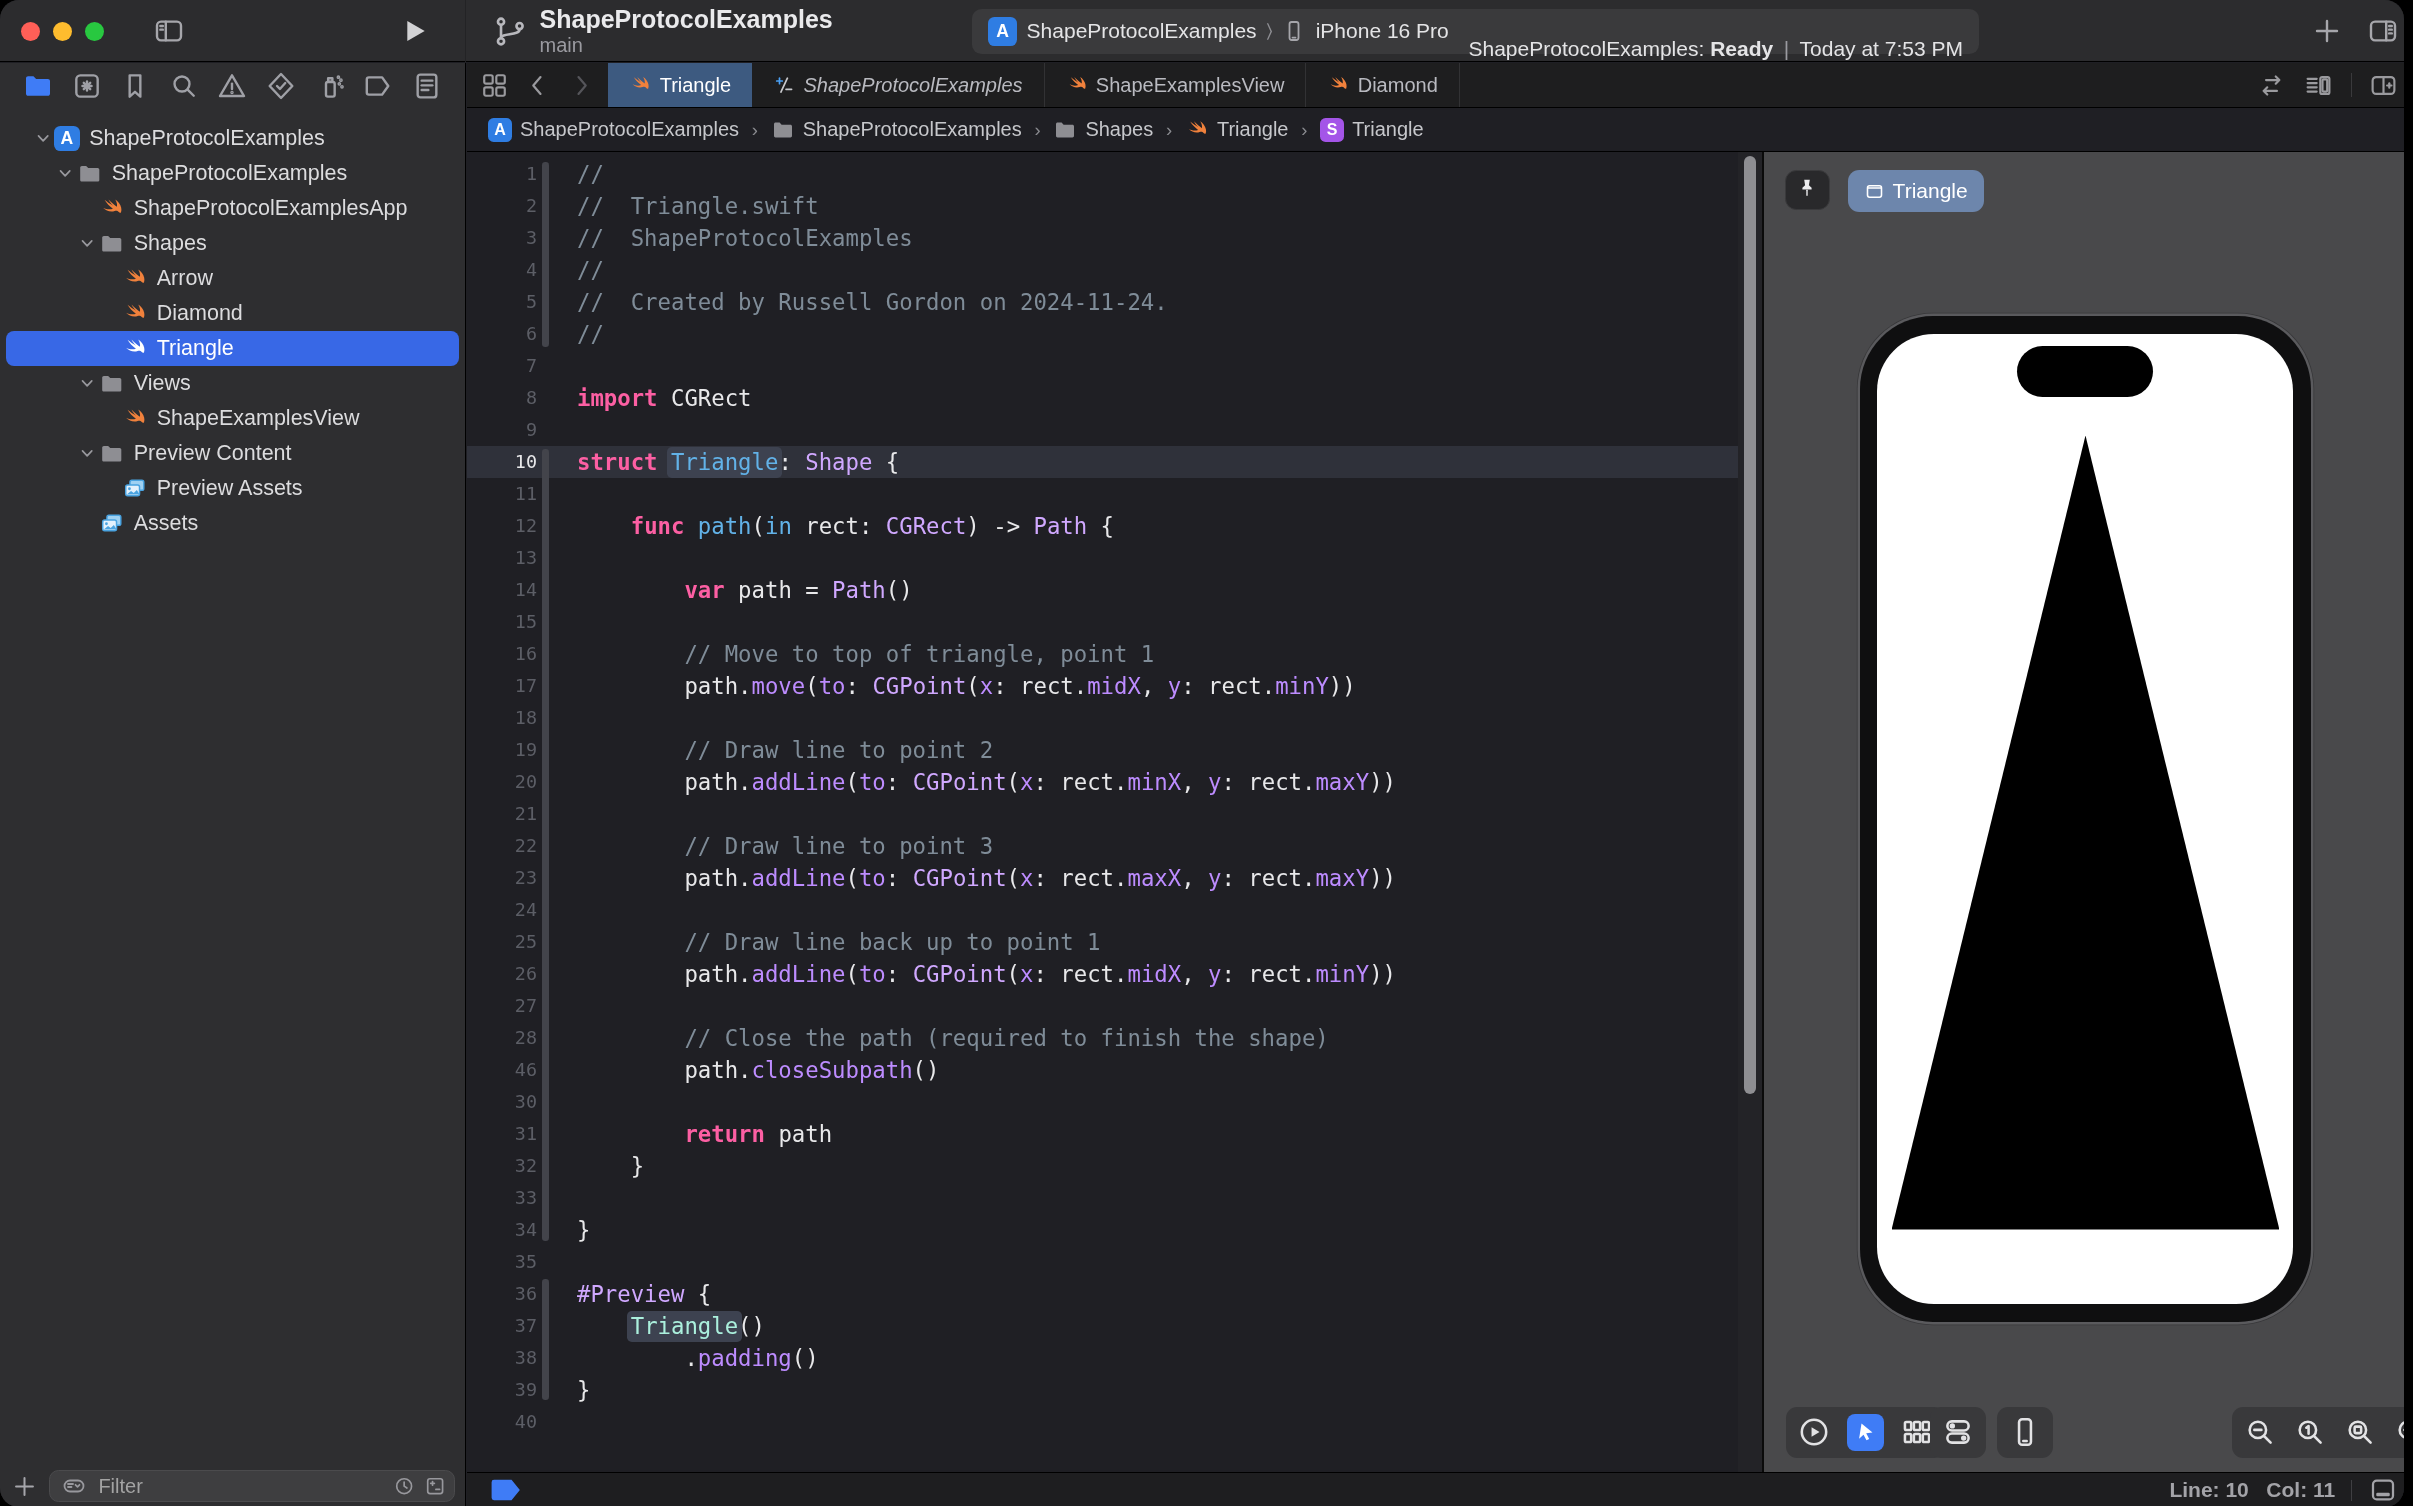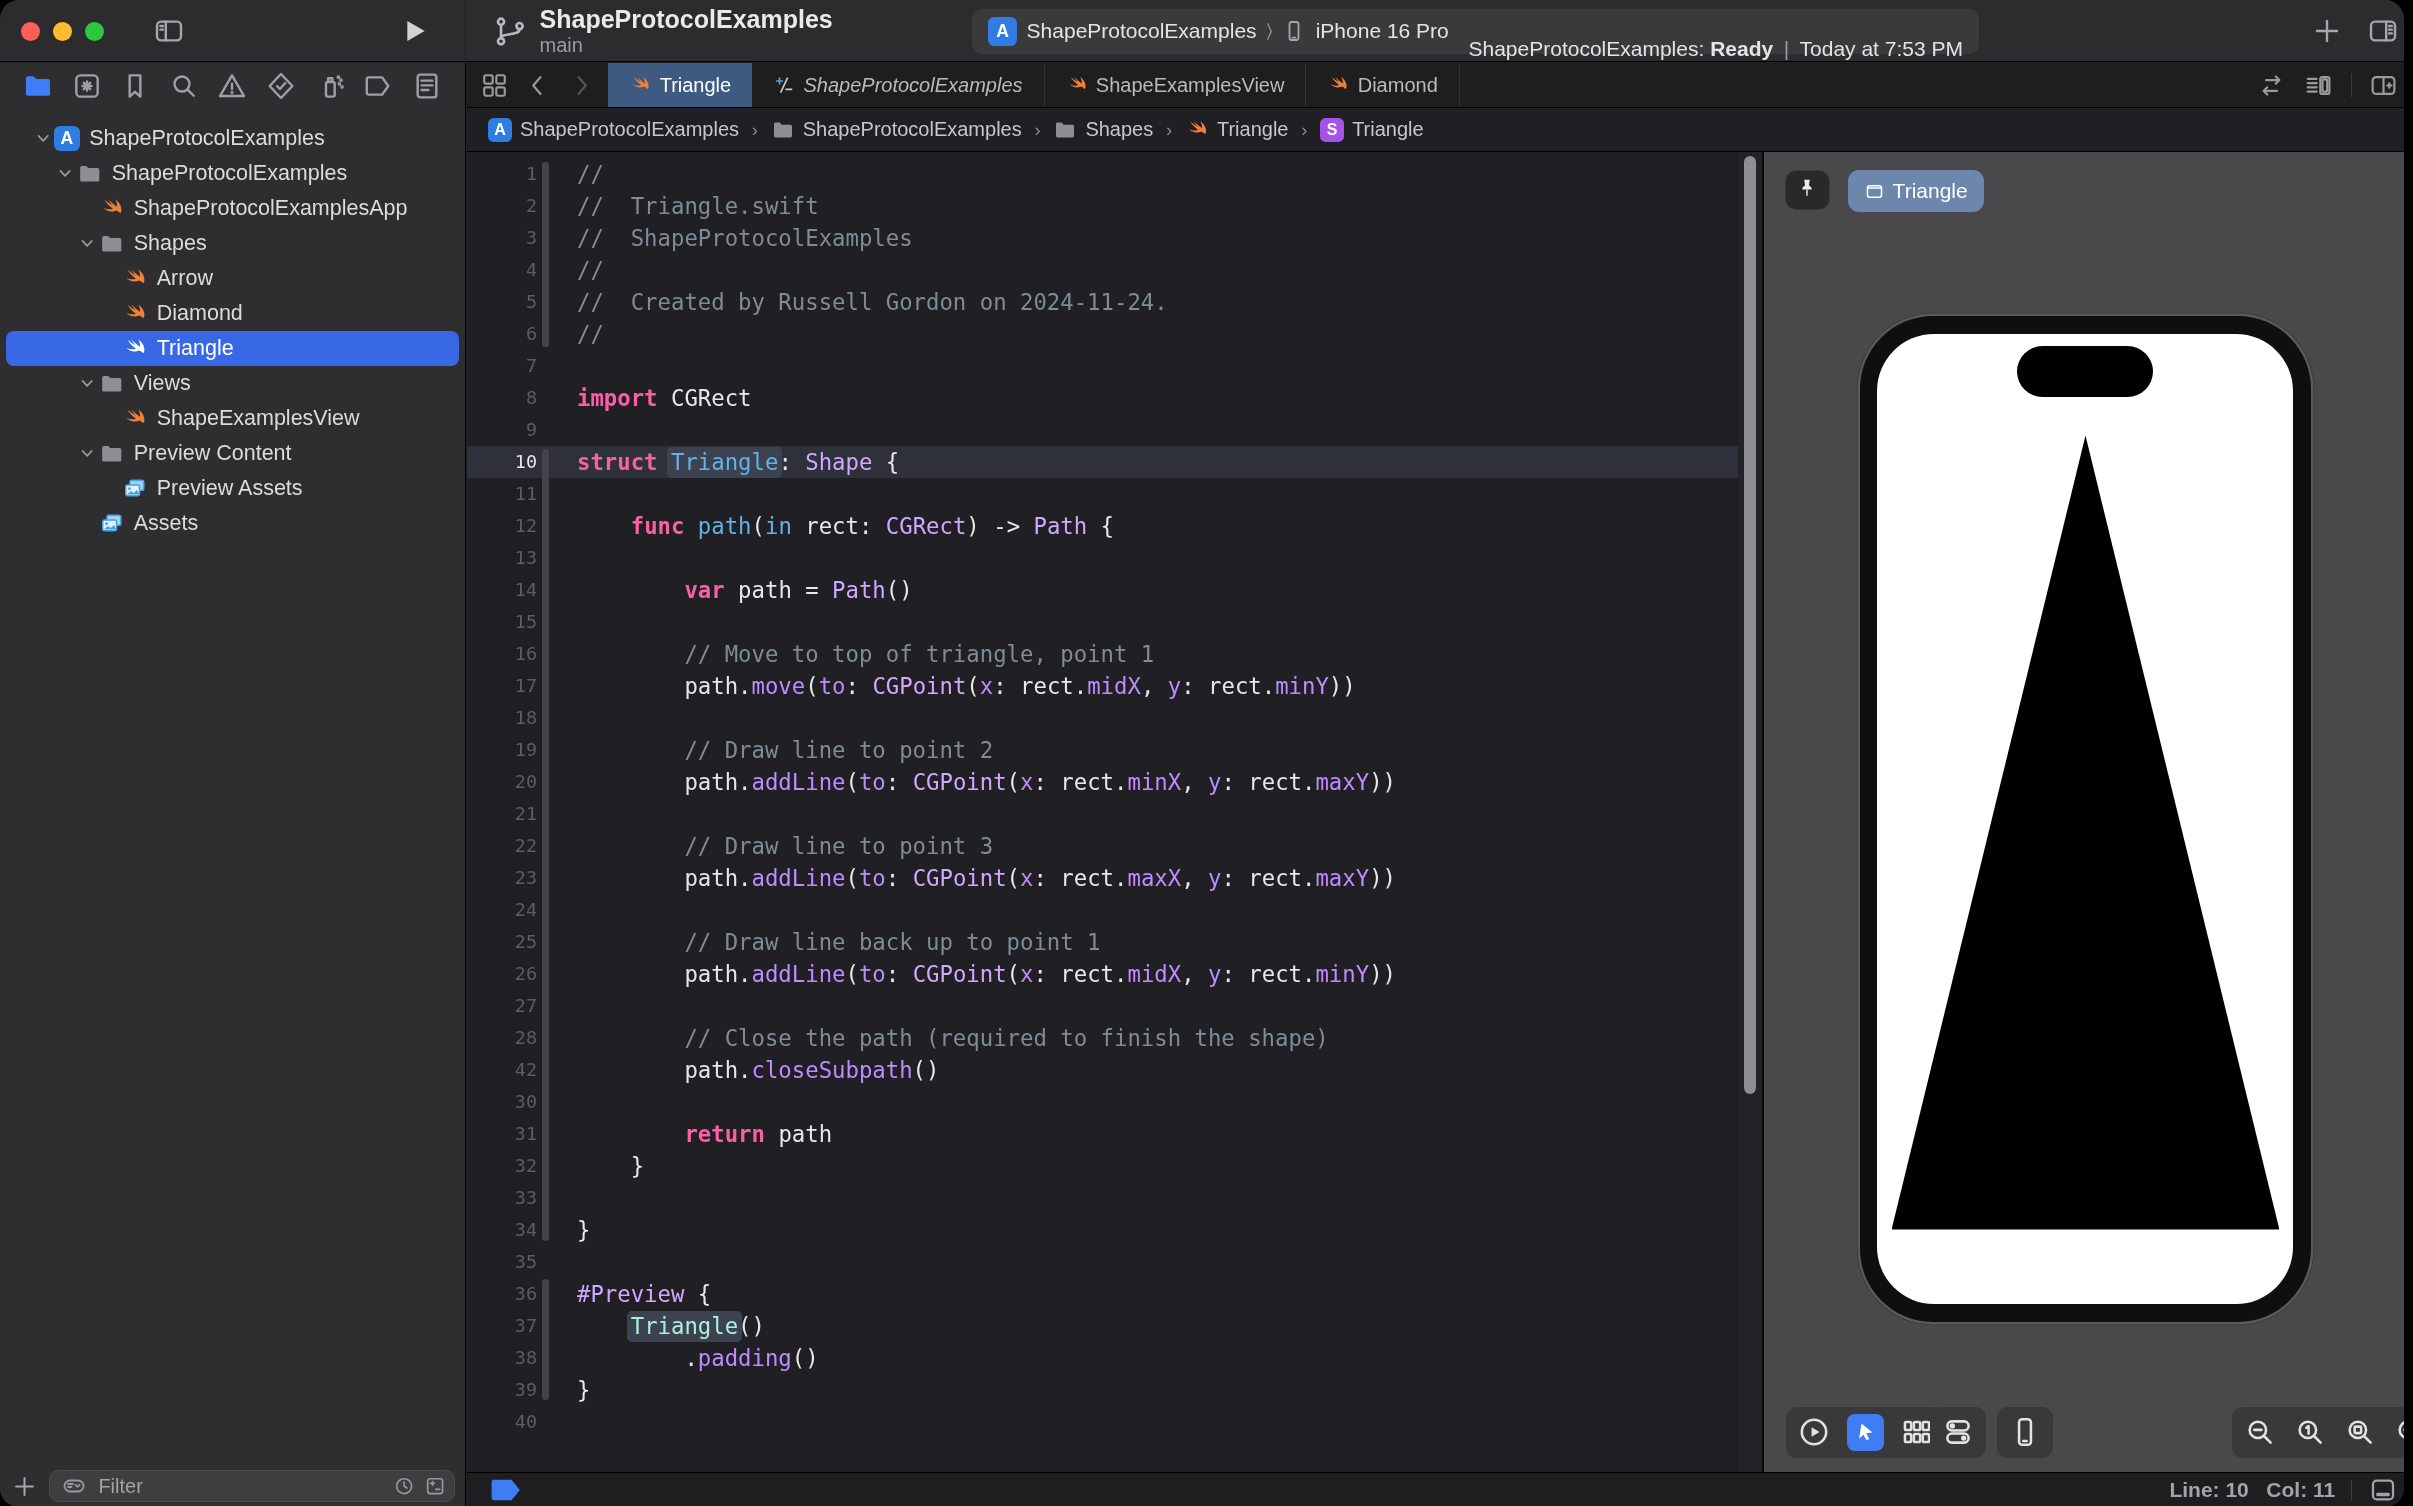--- a/index.html
+++ b/index.html
@@ -662,21 +662,21 @@
               <span class="num">27</span>
               <span class="rib"></span>
               <span class="src"></span>
             </div>
             <div class="cl">
               <span class="num">28</span>
               <span class="rib"></span>
               <span class="src"><span class="tk-cmt">        // Close the path (required to finish the shape)</span></span>
             </div>
             <div class="cl">
-              <span class="num">42</span>
+              <span class="num">46</span>
               <span class="rib"></span>
               <span class="src"><span class="tk-plain">        path.</span><span class="tk-member">closeSubpath</span><span class="tk-plain">()</span></span>
             </div>
             <div class="cl">
               <span class="num">30</span>
               <span class="rib"></span>
               <span class="src"></span>
             </div>
             <div class="cl">
               <span class="num">31</span>

